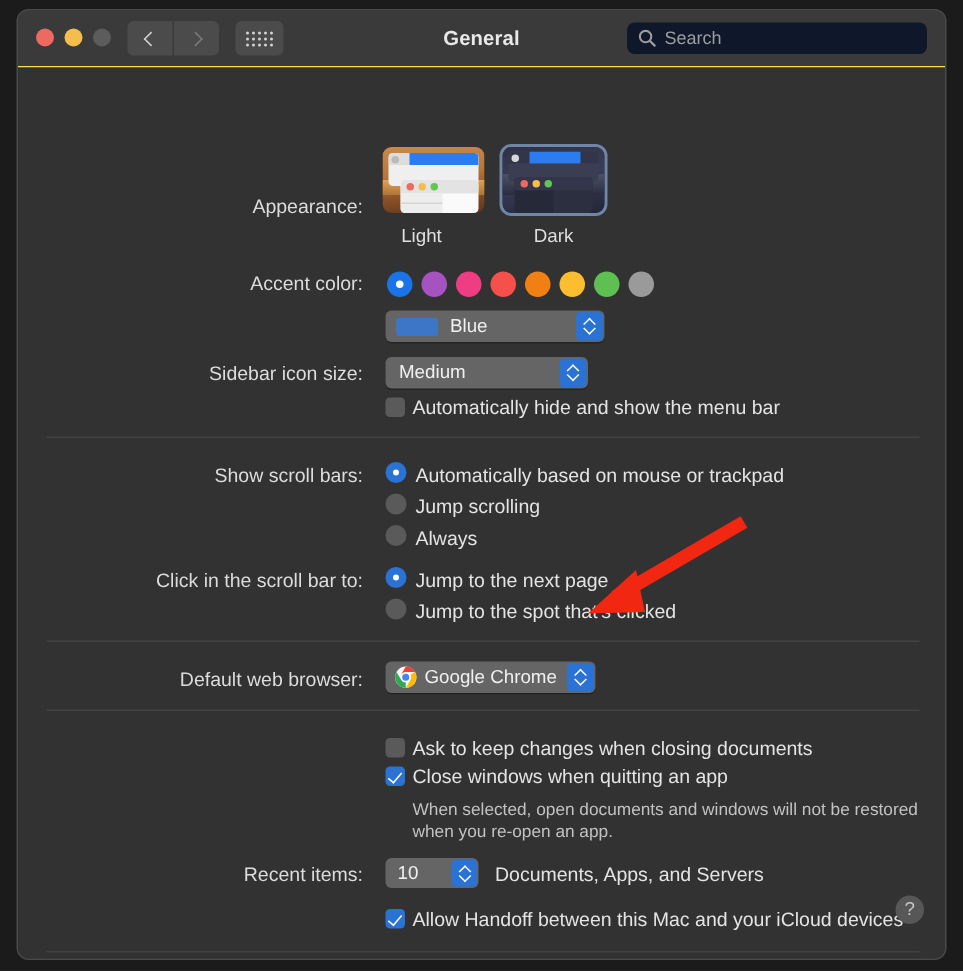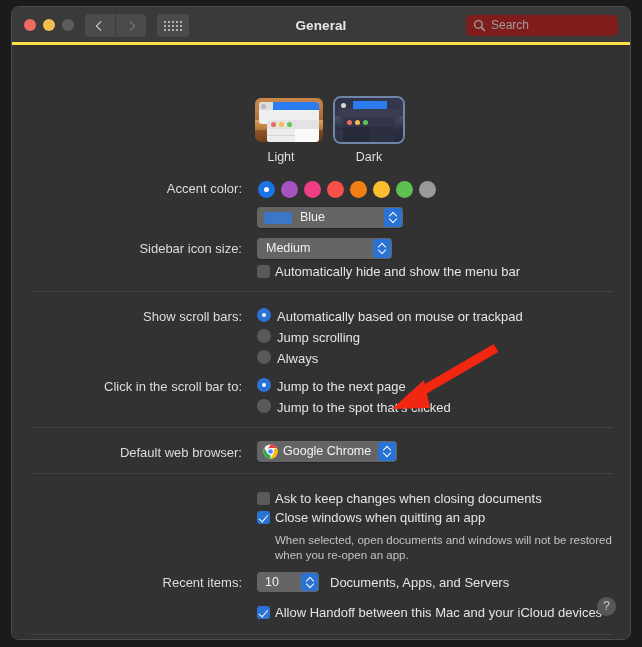--- a/index.html
+++ b/index.html
@@ -26,21 +26,21 @@
     border: 1px solid #4a4a4a;
     box-sizing: border-box;
     overflow: hidden;
   }
 
   
   #titlebar {
     position: relative;
     height: 38px;
     background: #3a3a3a;
-    border-bottom: 3px solid #fde047;
+    border-bottom: 1px solid #fde047;
     box-sizing: border-box;
   }
   .traffic {
     position: absolute;
     top: 12px;
     width: 12px;
     height: 12px;
     border-radius: 50%;
   }
   #tl-close { left: 12px; background: #ec6a5f; }
@@ -93,22 +93,23 @@
     color: #e8e8e8;
     font-size: 13.5px;
     font-weight: bold;
     letter-spacing: .1px;
   }
 
   #search-field {
     position: absolute;
     right: 12px; top: 8px;
     width: 152px; height: 21px;
-    background: #7f1d1d;
+    background: #0f172a;
     border-radius: 5px;
+    padding-left: 48px;
   }
   #search-icon {
     position: absolute;
     left: 7px; top: 4px;
     width: 13px; height: 13px;
   }
   #search-ph {
     position: absolute;
     left: 25px; top: 3px;
     color: #9d9d9d;
@@ -357,20 +358,21 @@
       <svg id="search-icon" viewBox="0 0 14 14">
         <circle cx="5.8" cy="5.8" r="4.1" fill="none" stroke="#9d9d9d" stroke-width="1.5"></circle>
         <line x1="9" y1="9" x2="12.3" y2="12.3" stroke="#9d9d9d" stroke-width="1.6" stroke-linecap="round"></line>
       </svg>
       <span id="search-ph">Search</span>
     </div>
   </div>
 
   <div id="content">
 
+    <div class="lbl" style="left:55px; top:85px; width:175px;">Appearance:</div>
 
     <div class="thumb" style="left:243px; top:53px;">
       <div style="position:absolute;inset:0;background:linear-gradient(175deg,#c98a4b 0%,#b9763c 40%,#8c5228 70%,#5d3418 100%);"></div>
       <div style="position:absolute;left:0;top:22px;width:100%;height:10px;background:linear-gradient(180deg,#dfa059,#b07437);"></div>
       <div class="thumb-inner-win" style="left:4px; top:4px; width:60px; height:22px; background:#efefef;">
         <div style="position:absolute;left:0;top:0;width:100%;height:8px;background:#ddd;"></div>
         <div style="position:absolute;left:14px;top:0px;width:46px;height:8px;background:#2b7cf0;"></div>
         <div class="tlights" style="left:2px;top:1.6px;">
           <i style="background:#b9b9b9"></i>
         </div>

